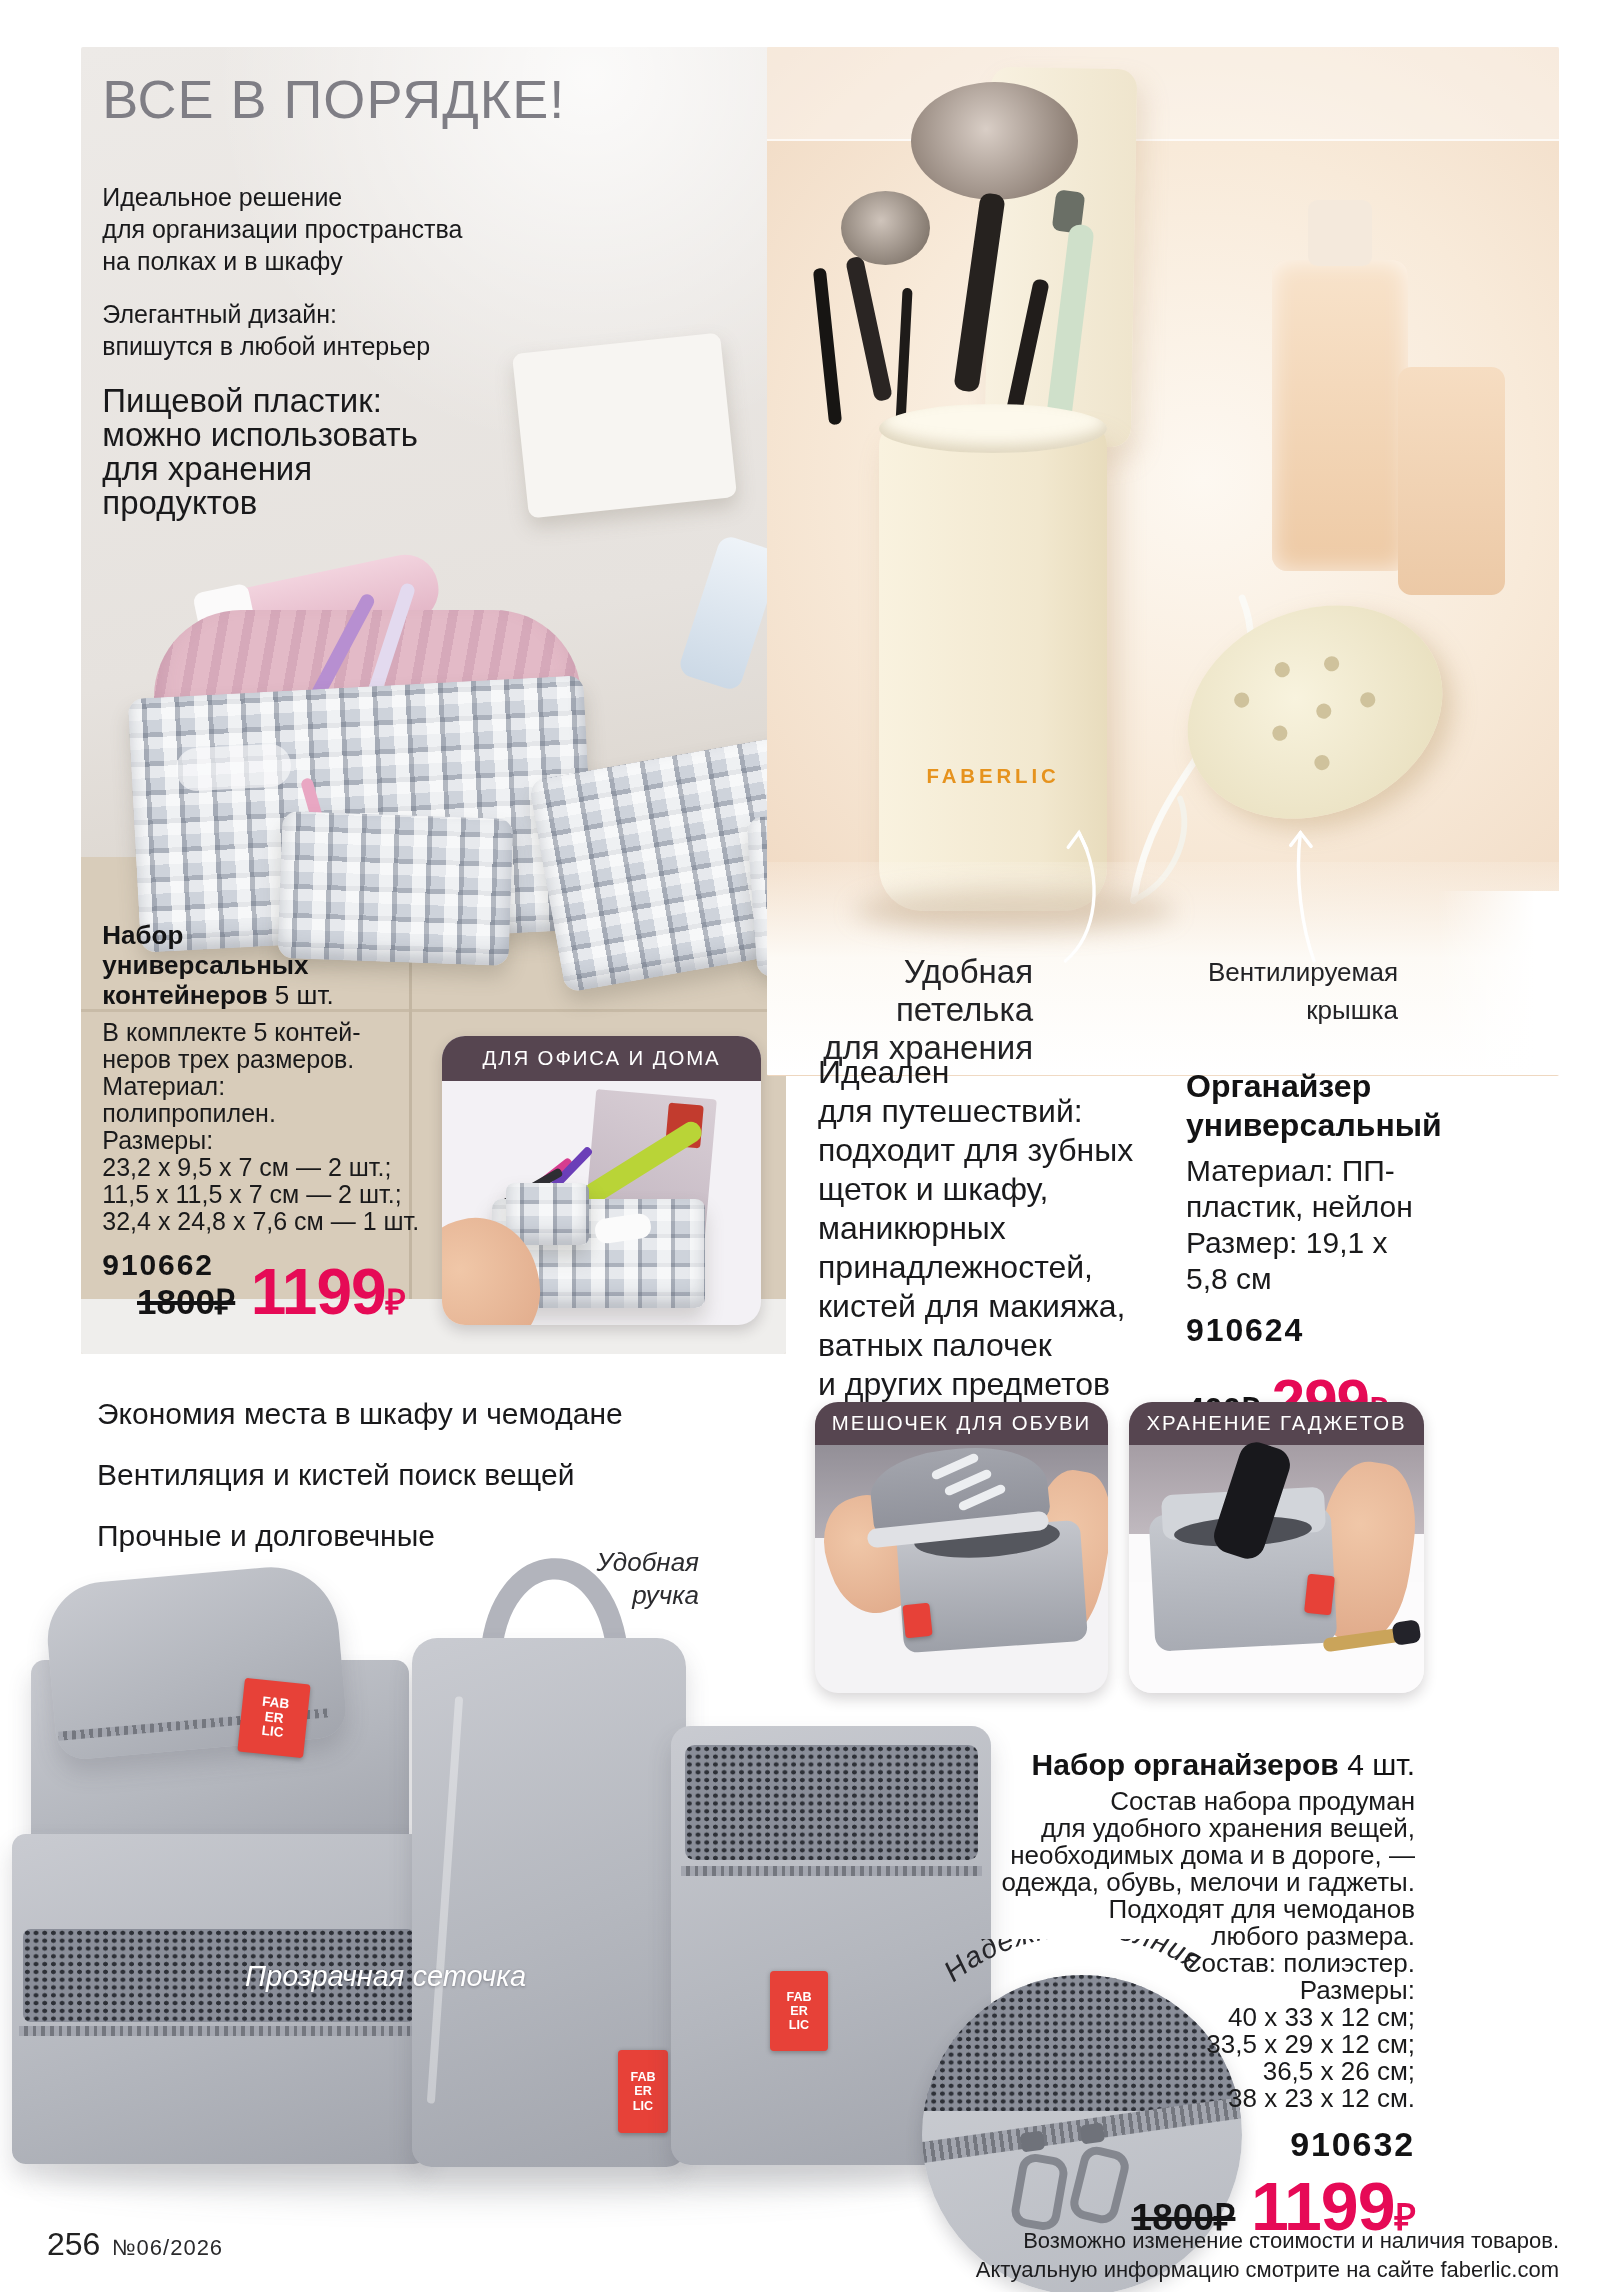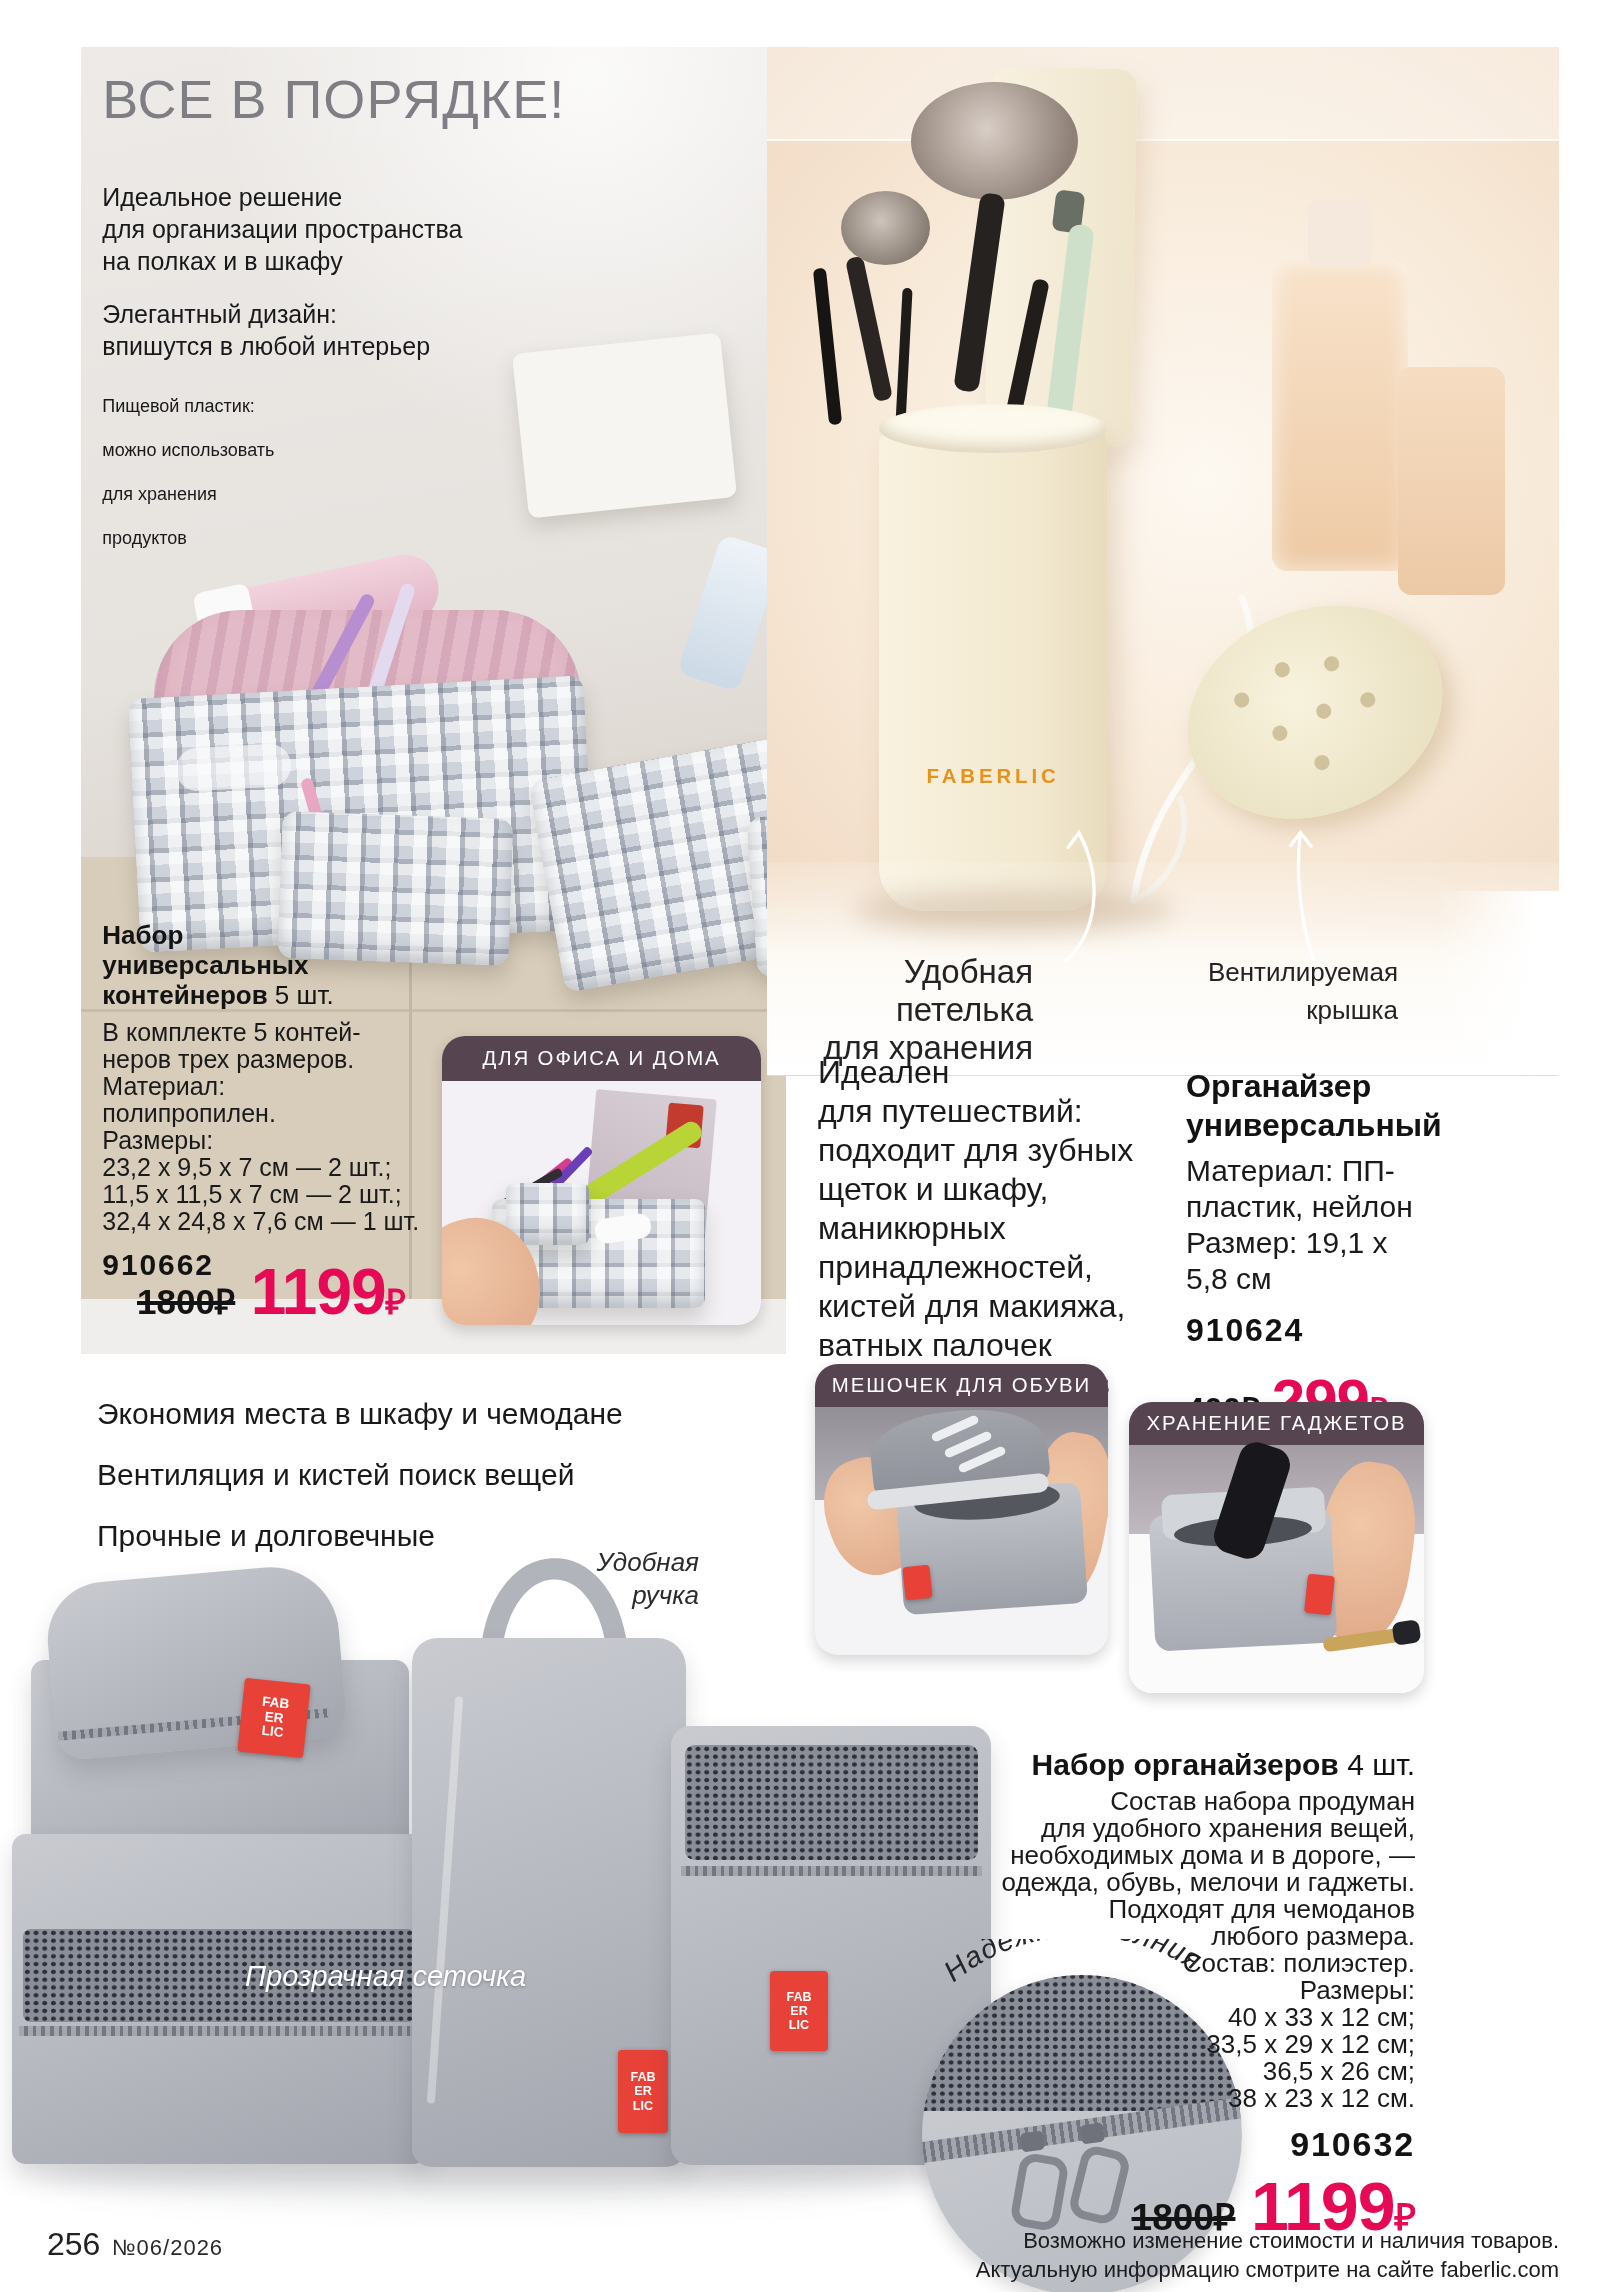--- a/index.html
+++ b/index.html
@@ -38,21 +38,21 @@
     <div class="abs" style="left:0;top:1252px;width:705px;height:55px;background:#efeeec;"></div>
 
     <div class="abs pre" style="left:21.3px;top:21.3px;font-size:54px;color:#7f7e85;letter-spacing:1px;font-weight:400;">ВСЕ В ПОРЯДКЕ!</div>
 
     <div class="abs" style="left:21.3px;top:134px;width:446px;">
       <div class="pre" style="font-size:25px;line-height:32px;color:#19191b;margin-bottom:21.3px;">Идеальное решение
 для организации пространства
 на полках и в шкафу</div>
       <div class="pre" style="font-size:25px;line-height:32px;color:#19191b;margin-bottom:21.3px;">Элегантный дизайн:
 впишутся в любой интерьер</div>
-      <div class="pre" style="font-size:18px;line-height:44px;color:#19191b;">Пищевой пластик:
+      <div class="pre" style="font-size:33px;line-height:34px;color:#19191b;">Пищевой пластик:
 можно использовать
 для хранения
 продуктов</div>
     </div>
 
     <div class="abs" style="left:0;top:291px;width:705px;height:660px;">
       <div class="abs" style="left:439px;top:4.9px;width:209px;height:165px;background:#f7f5f2;border-radius:9.7px;transform:rotate(-6deg);box-shadow:0 9.7px 19.4px rgba(120,110,95,.25);"></div>
       <div class="abs" style="left:136px;top:233px;width:223px;height:68px;background:linear-gradient(180deg,#f2d3de,#e2b4c5);border-radius:33px;transform:rotate(-12deg);"></div>
       <div class="abs" style="left:115px;top:250px;width:56px;height:43px;background:#fbfafa;border-radius:9.7px;transform:rotate(-12deg);"></div>
       <div class="abs" style="left:73px;top:272px;width:427px;height:209px;border-radius:87px;
@@ -184,21 +184,21 @@
       <span class="new-price" style="font-size:60px;"><span>299</span><span class="rub" style="font-size:33px;">₽</span></span>
     </div>
   </div>
 
   <div class="abs" style="left:97px;top:1397px;width:621px;">
     <div style="font-size:30px;color:#19191b;margin-bottom:27px;">Экономия места в шкафу и чемодане</div>
     <div style="font-size:30px;color:#19191b;margin-bottom:27px;">Вентиляция и кистей поиск вещей</div>
     <div style="font-size:30px;color:#19191b;">Прочные и долговечные</div>
   </div>
 
-  <div class="abs inset" style="left:815px;top:1364px;width:293px;height:291px;background:#f4f3f5;">
+  <div class="abs inset" style="left:815px;top:1402px;width:293px;height:291px;background:#f4f3f5;">
     <div class="badgehead" style="height:43px;">
       <span>МЕШОЧЕК ДЛЯ ОБУВИ</span>
     </div>
     <div class="abs" style="left:0;top:43px;width:293px;height:93px;background:linear-gradient(180deg,#938f97,#b3afb6);"></div>
     <div class="abs skin" style="left:11.6px;top:93px;width:89px;height:118px;border-radius:45%;transform:rotate(-18deg);"></div>
     <div class="abs skin" style="left:212px;top:68px;width:80px;height:170px;border-radius:42%;transform:rotate(10deg);"></div>
     <div class="abs" style="left:85px;top:124px;width:184px;height:121px;border-radius:13.6px;transform:rotate(-4deg);background:linear-gradient(180deg,#c4c6cc,#9da0a8);"></div>
     <div class="abs" style="left:99px;top:118px;width:146px;height:37px;border-radius:50%;background:#55575e;transform:rotate(-4deg);"></div>
     <div class="abs" style="left:56px;top:47px;width:177px;height:89px;border-radius:44% 48% 26% 26%;background:linear-gradient(180deg,#a3a5ad,#8c8e97);transform:rotate(-6deg);"></div>
     <div class="abs" style="left:52px;top:118px;width:182px;height:19.4px;border-radius:9.7px;background:#e0e1e5;transform:rotate(-6deg);"></div>

